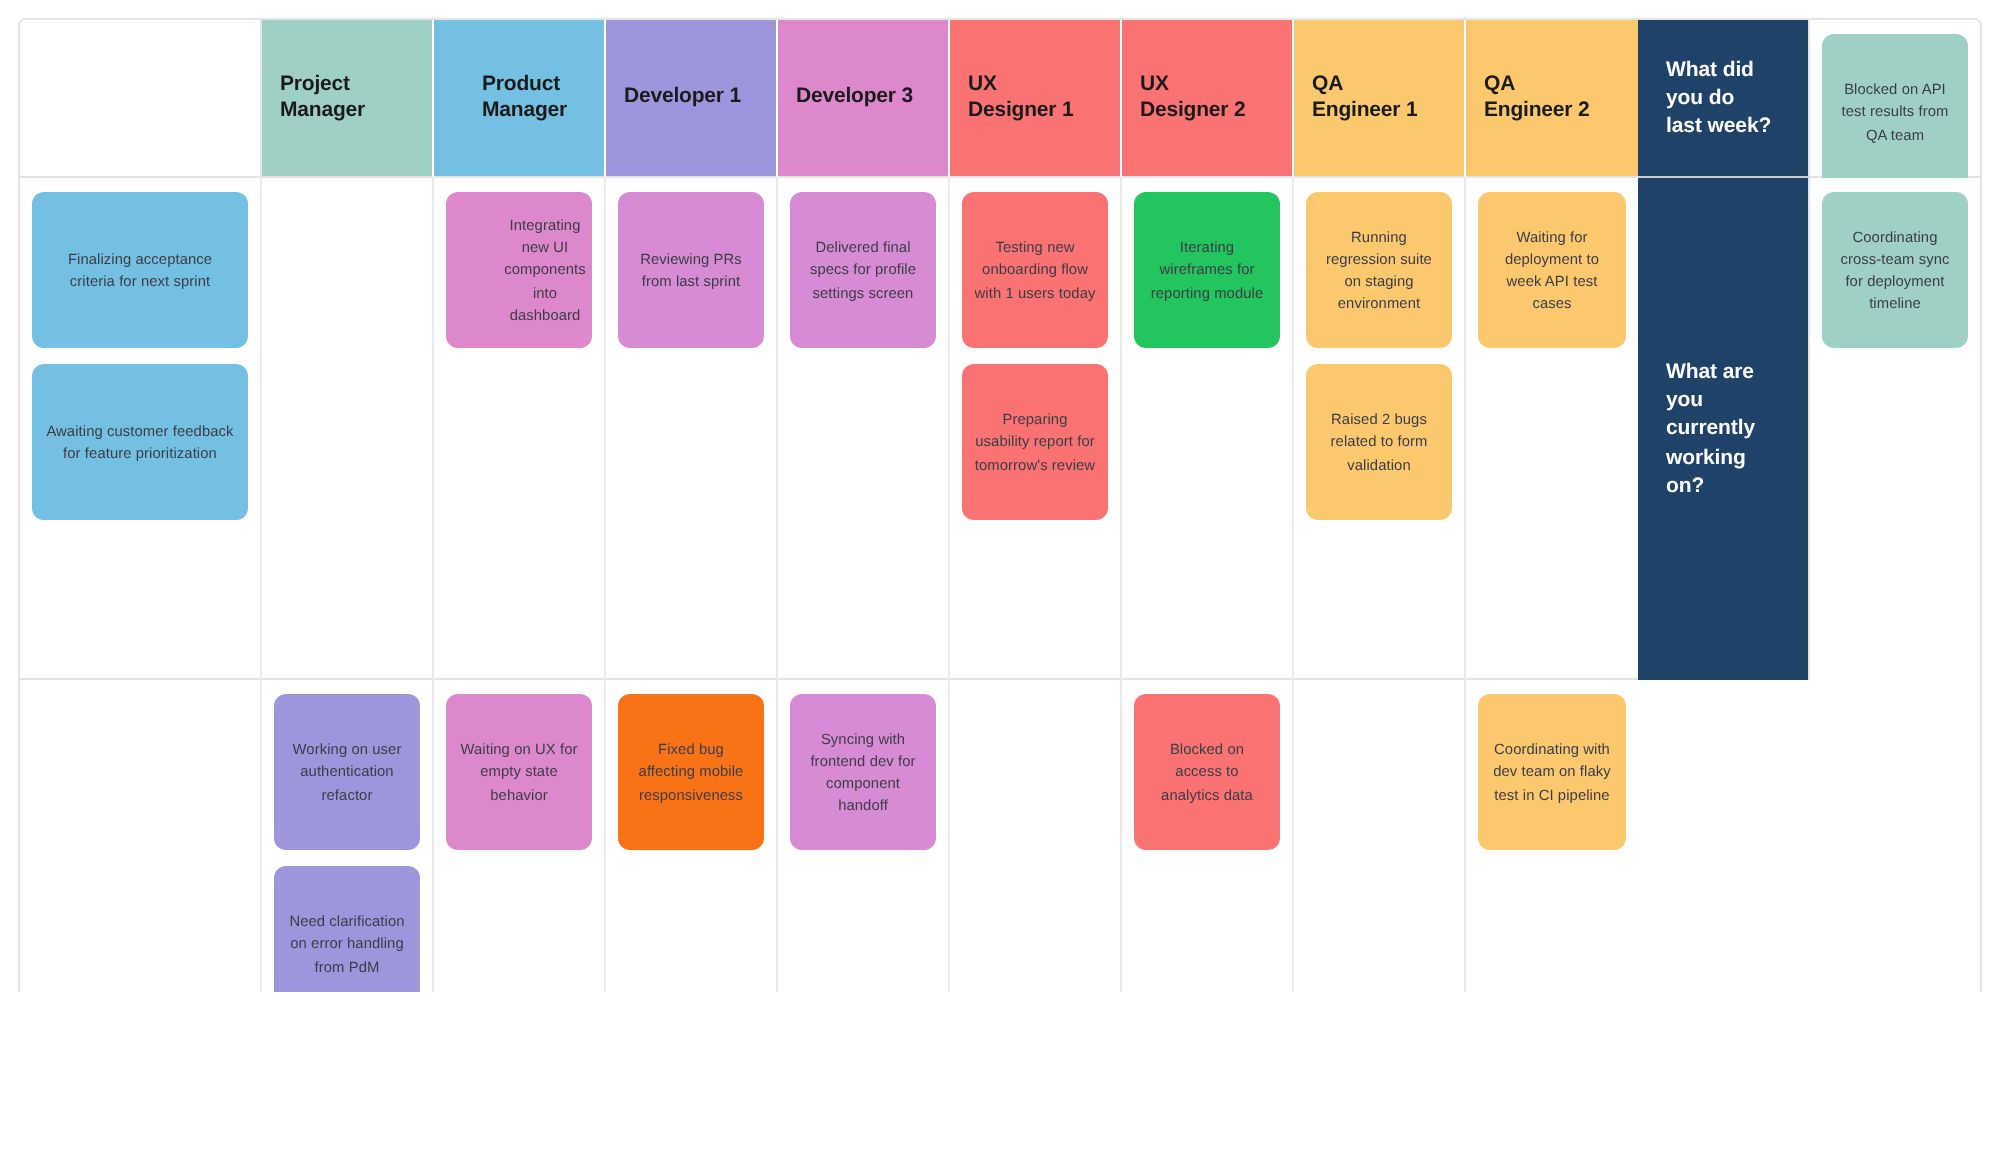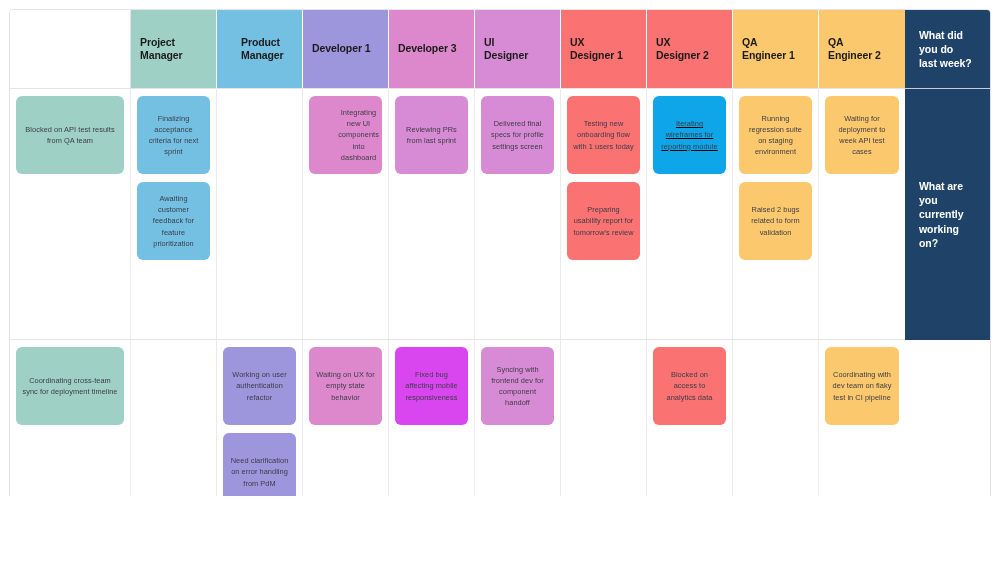--- a/index.html
+++ b/index.html
@@ -123,23 +123,20 @@
       </div>
       <div class="col-head" style="background: rgb(116, 192, 227); padding-left: 24px;">
         <div class="col-head-label">Product<br>Manager</div>
       </div>
       <div class="col-head" style="background: rgb(157, 150, 221);">
         <div class="col-head-label">Developer 1</div>
       </div>
       <div class="col-head" style="background: rgb(221, 136, 204);">
         <div class="col-head-label">Developer 3</div>
       </div>
-      <div class="col-head" style="background: rgb(215, 139, 212);">
-        <div class="col-head-label">UI<br>Designer</div>
-      </div>
       <div class="col-head" style="background: rgb(250, 114, 114);">
         <div class="col-head-label">UX<br>Designer 1</div>
       </div>
       <div class="col-head" style="background: rgb(250, 114, 114);">
         <div class="col-head-label">UX<br>Designer 2</div>
       </div>
       <div class="col-head" style="background: rgb(251, 200, 110);">
         <div class="col-head-label">QA<br>Engineer 1</div>
       </div>
       <div class="col-head" style="background: rgb(251, 200, 110); border-right: none;">
@@ -179,21 +176,21 @@
       </div>
       <div class="cell">
         <div class="card" style="background: rgb(250, 114, 114);">
           <div class="card-text">Testing new onboarding flow with 1 users today</div>
         </div>
         <div class="card" style="background: rgb(250, 114, 114);">
           <div class="card-text">Preparing usability report for tomorrow's review</div>
         </div>
       </div>
       <div class="cell">
-        <div class="card" style="background: #0ea5e9; text-decoration: underline;">
+        <div class="card" style="background: #22c55e;">
           <div class="card-text">Iterating wireframes for reporting module</div>
         </div>
       </div>
       <div class="cell">
         <div class="card" style="background: rgb(251, 200, 110);">
           <div class="card-text">Running regression suite on staging environment</div>
         </div>
         <div class="card" style="background: rgb(251, 200, 110);">
           <div class="card-text">Raised 2 bugs related to form validation</div>
         </div>
@@ -219,21 +216,21 @@
         <div class="card" style="background: rgb(157, 150, 221);">
           <div class="card-text">Need clarification on error handling from PdM</div>
         </div>
       </div>
       <div class="cell lastrow">
         <div class="card" style="background: rgb(221, 136, 204);">
           <div class="card-text">Waiting on UX for empty state behavior</div>
         </div>
       </div>
       <div class="cell lastrow">
-        <div class="card" style="background: #d946ef;">
+        <div class="card" style="background: #f97316;">
           <div class="card-text">Fixed bug affecting mobile responsiveness</div>
         </div>
       </div>
       <div class="cell lastrow">
         <div class="card" style="background: rgb(215, 139, 212);">
           <div class="card-text">Syncing with frontend dev for component handoff</div>
         </div>
       </div>
       <div class="cell lastrow"></div>
       <div class="cell lastrow">

